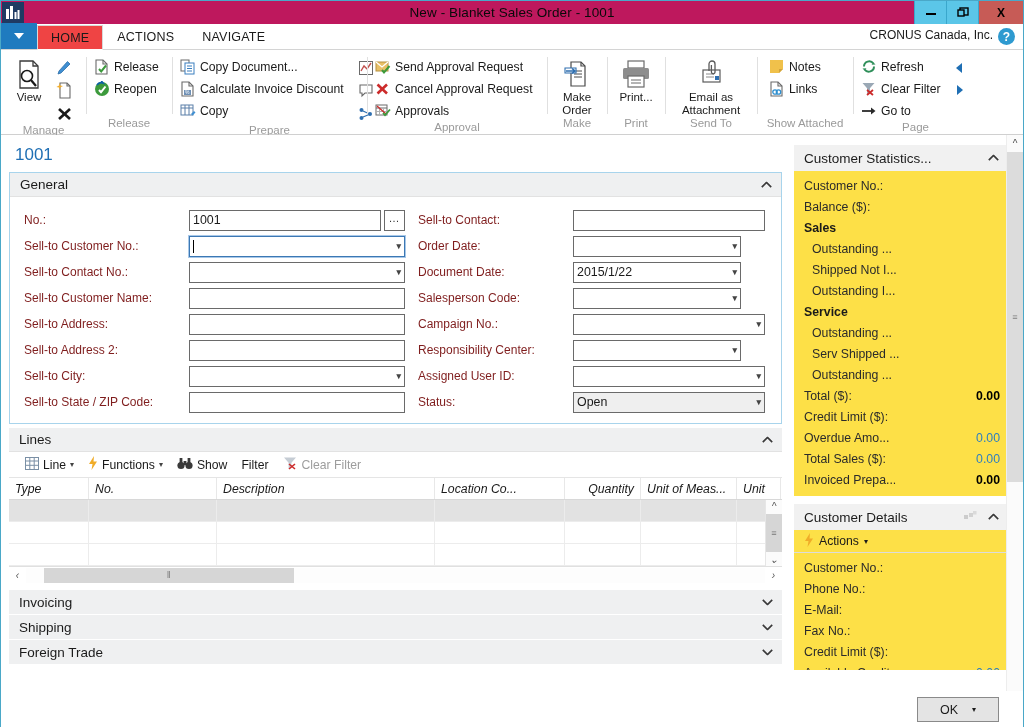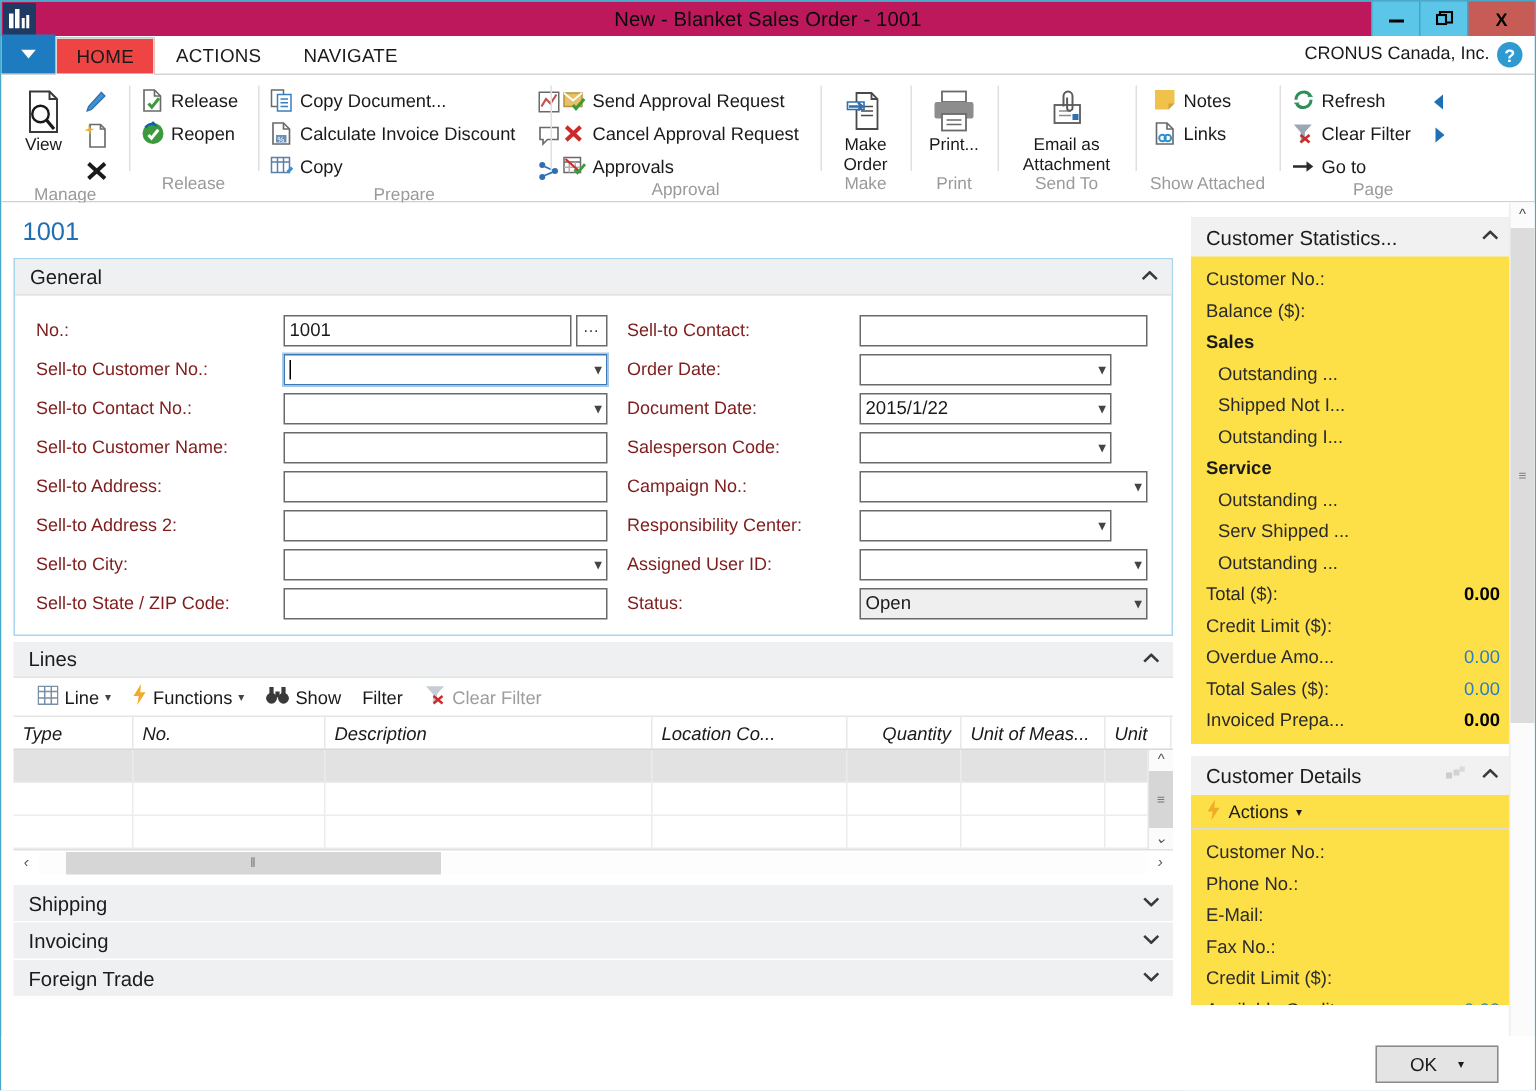--- a/index.html
+++ b/index.html
@@ -962,29 +962,29 @@
             <div class="hs-track">
               <div class="hs-thumb">‖</div>
             </div>
             <div class="hs-arrow">›</div>
           </div>
         </div>
       </div>
 
       <div style="margin-top:7px">
         <div class="collapsed-tab">
-          <span>Shipping</span>
+          <span>Invoicing</span>
           <span class="ft-chevron">
             <svg width="11" height="7" viewBox="0 0 11 7">
                 <path d="M0.8 1.4 L5.5 6 L10.2 1.4" fill="none" stroke="#3a3a3a" stroke-width="1.7"></path>
               </svg>
           </span>
         </div>
         <div class="collapsed-tab">
-          <span>Invoicing</span>
+          <span>Shipping</span>
           <span class="ft-chevron">
             <svg width="11" height="7" viewBox="0 0 11 7">
                 <path d="M0.8 1.4 L5.5 6 L10.2 1.4" fill="none" stroke="#3a3a3a" stroke-width="1.7"></path>
               </svg>
           </span>
         </div>
         <div class="collapsed-tab">
           <span>Foreign Trade</span>
           <span class="ft-chevron">
             <svg width="11" height="7" viewBox="0 0 11 7">

